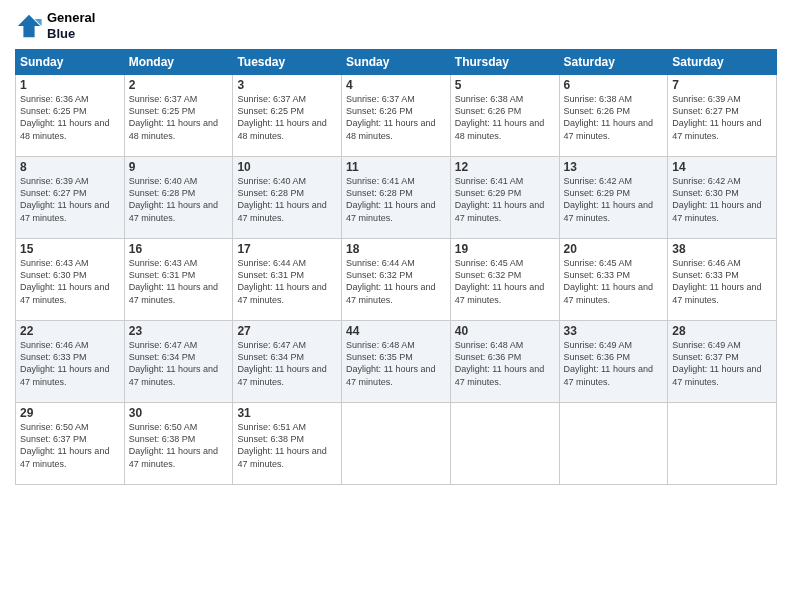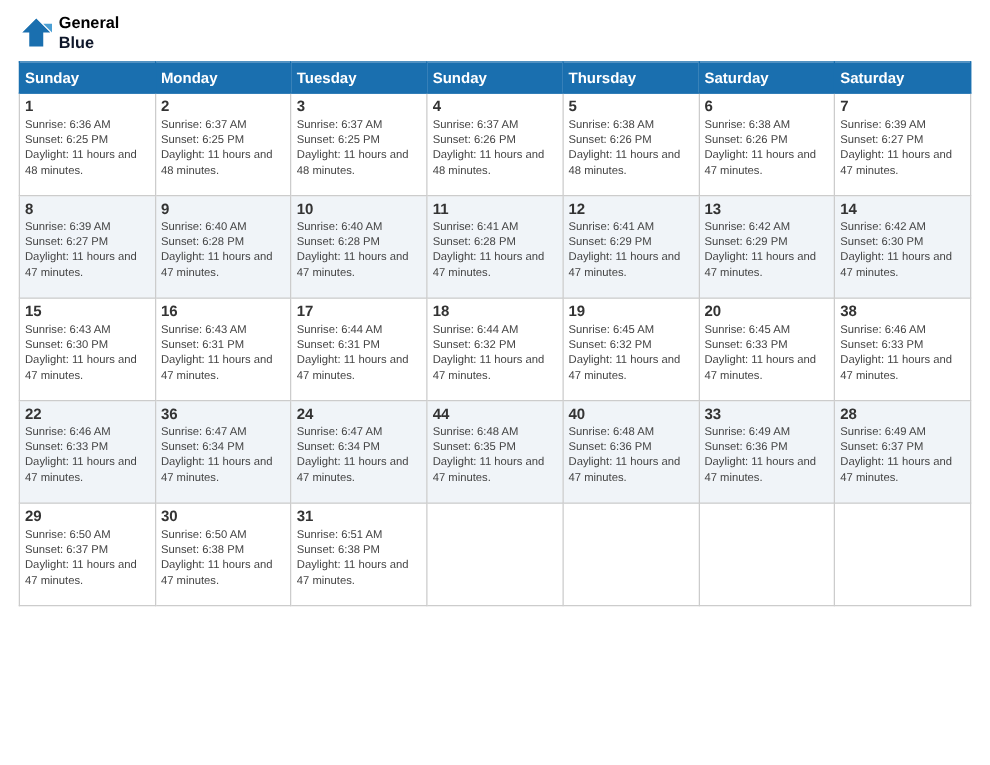--- a/index.html
+++ b/index.html
@@ -214,25 +214,25 @@
         <span class="day-num">38</span>
         <span class="cell-text">Sunrise: 6:46 AM<br>Sunset: 6:33 PM<br>Daylight: 11 hours and 47 minutes.</span>
       </td>
         </tr>
         <tr>
           <td>
         <span class="day-num">22</span>
         <span class="cell-text">Sunrise: 6:46 AM<br>Sunset: 6:33 PM<br>Daylight: 11 hours and 47 minutes.</span>
       </td>
           <td>
-        <span class="day-num">36</span>
+        <span class="day-num">23</span>
         <span class="cell-text">Sunrise: 6:47 AM<br>Sunset: 6:34 PM<br>Daylight: 11 hours and 47 minutes.</span>
       </td>
           <td>
-        <span class="day-num">24</span>
+        <span class="day-num">27</span>
         <span class="cell-text">Sunrise: 6:47 AM<br>Sunset: 6:34 PM<br>Daylight: 11 hours and 47 minutes.</span>
       </td>
           <td>
         <span class="day-num">44</span>
         <span class="cell-text">Sunrise: 6:48 AM<br>Sunset: 6:35 PM<br>Daylight: 11 hours and 47 minutes.</span>
       </td>
           <td>
         <span class="day-num">40</span>
         <span class="cell-text">Sunrise: 6:48 AM<br>Sunset: 6:36 PM<br>Daylight: 11 hours and 47 minutes.</span>
       </td>

